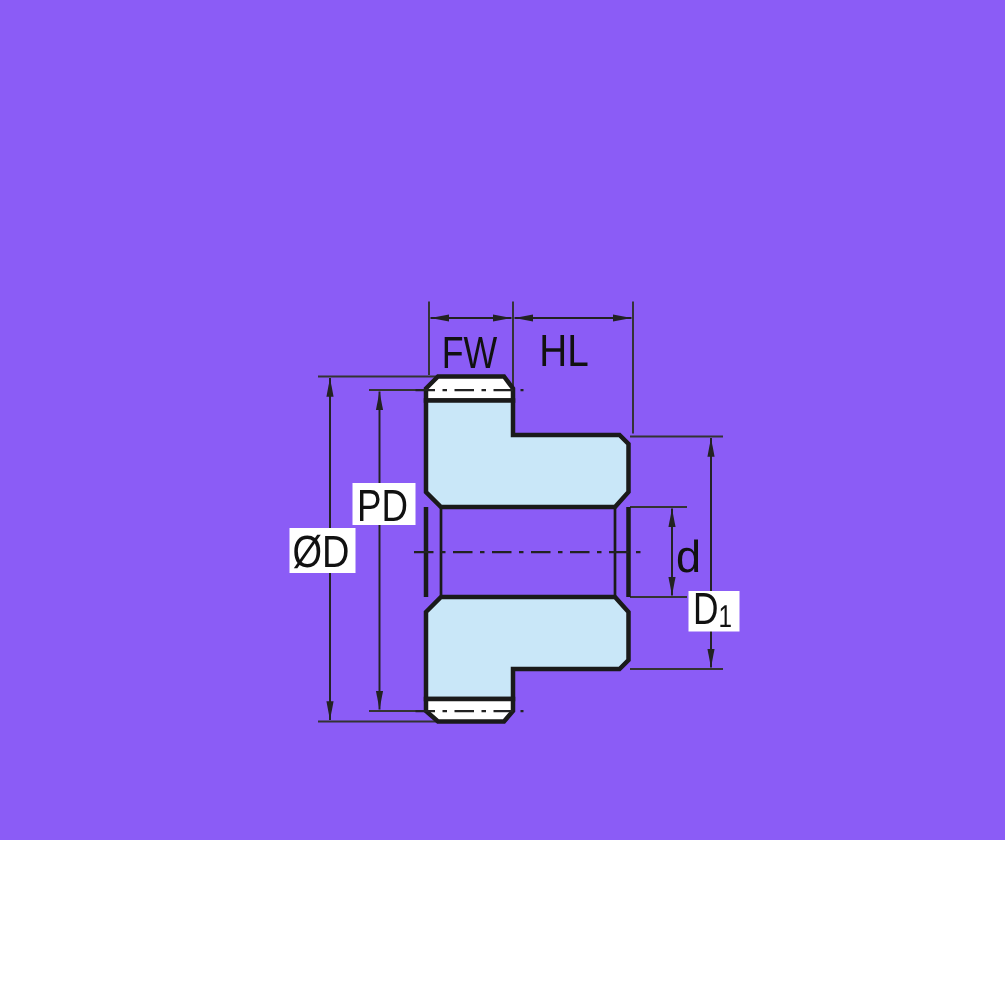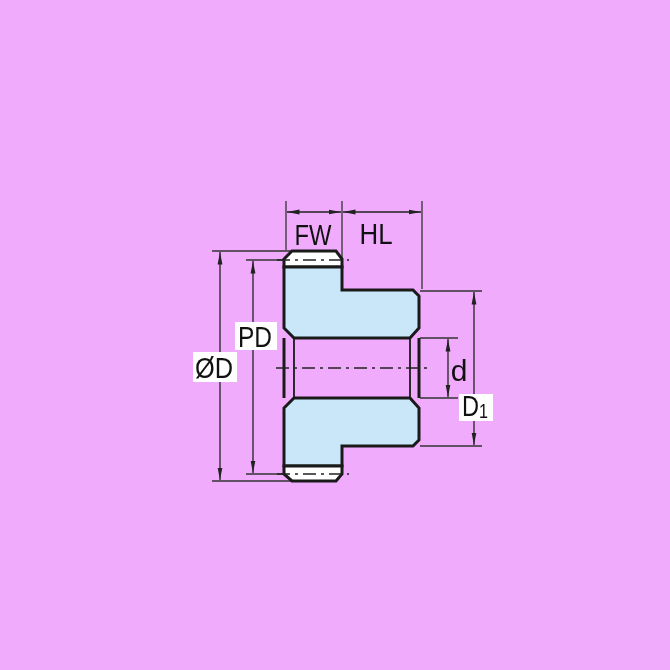--- a/index.html
+++ b/index.html
@@ -3,22 +3,22 @@
 <meta charset="utf-8">
 <style>
   html, body {
     margin: 0;
     padding: 0;
     background: #FFFFFF;
   }
   .canvas {
     position: relative;
     width: 670px;
-    height: 670px;
-    background: #f0abfc;
+    height: 560px;
+    background: #8b5cf6;
     overflow: hidden;
   }
   svg {
     display: block;
   }
   text, tspan {
     font-family: "Liberation Sans", "DejaVu Sans", sans-serif;
     fill: #111111;
   }
   .ext  { stroke: #333333; stroke-width: 1.3; fill: none; }

